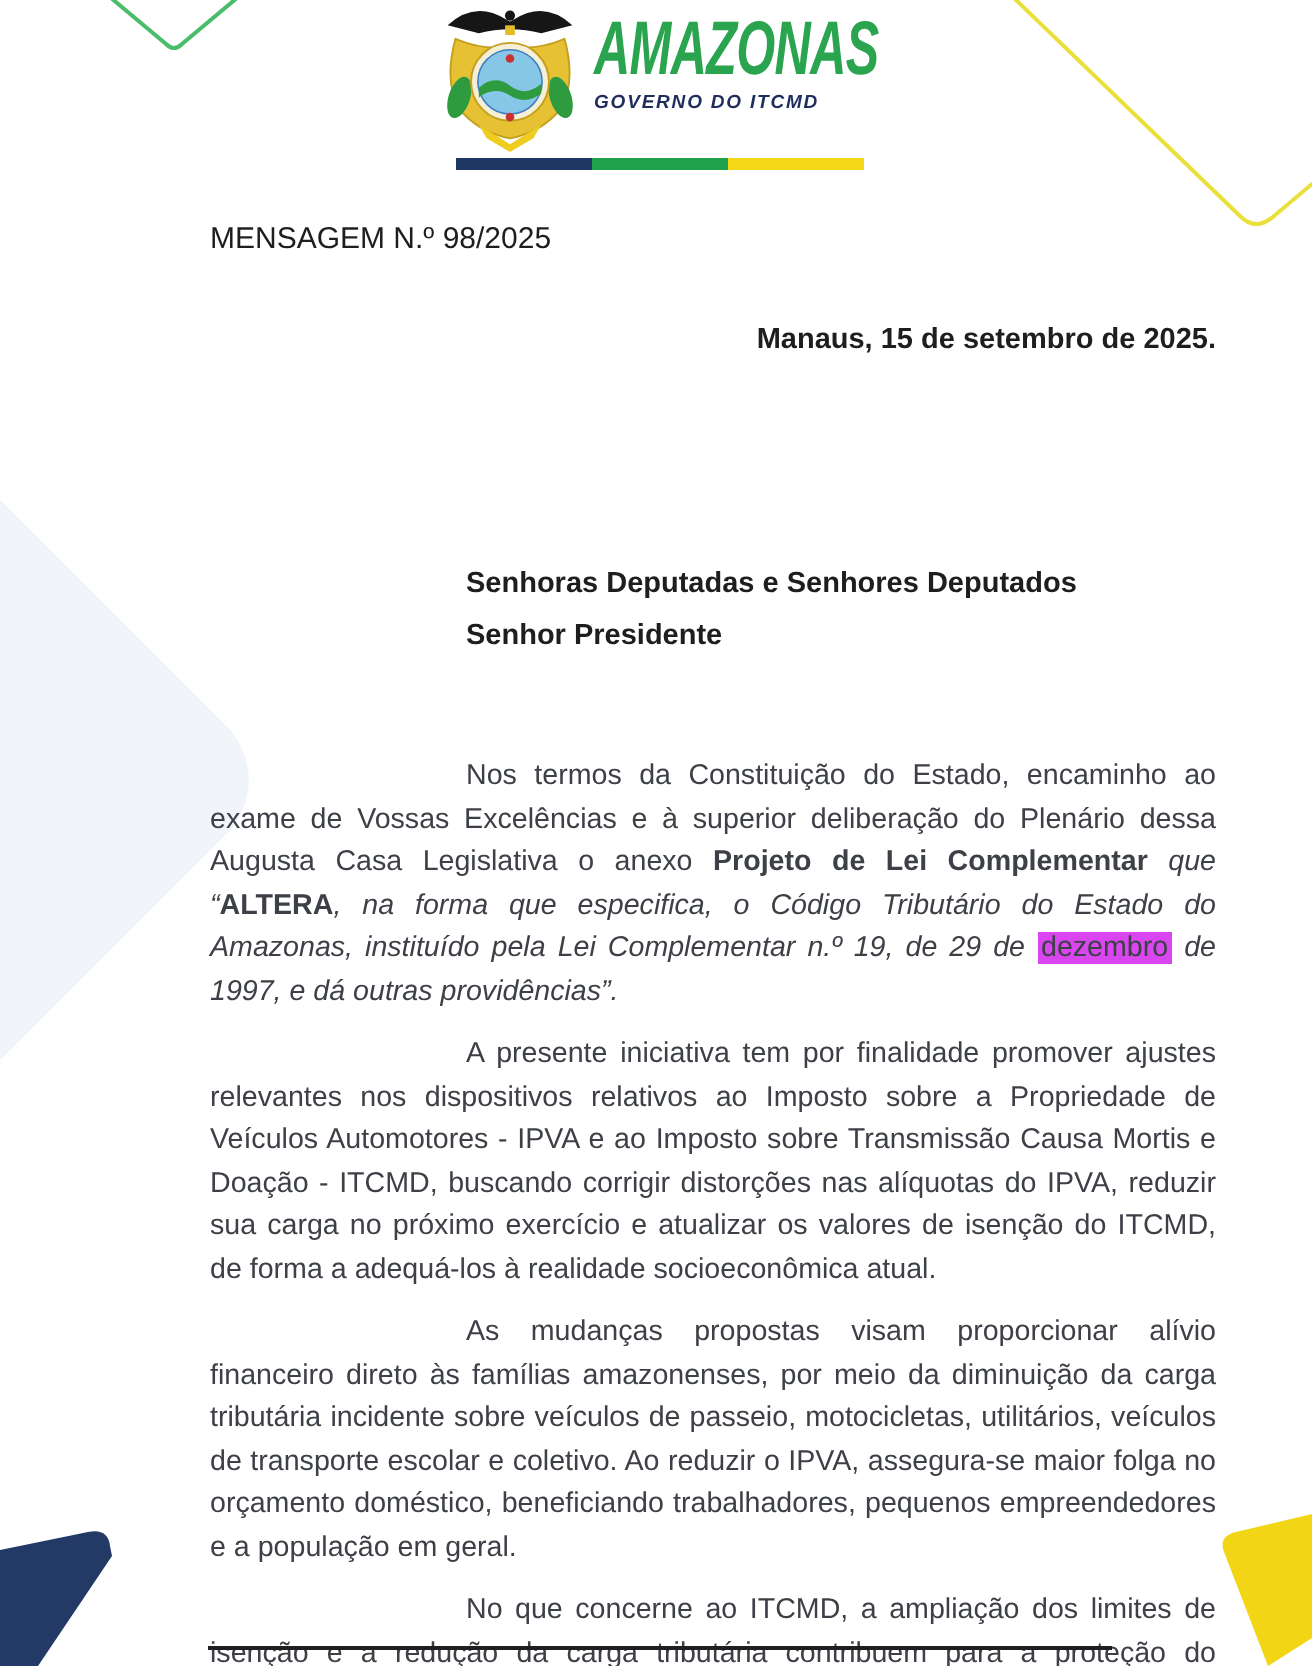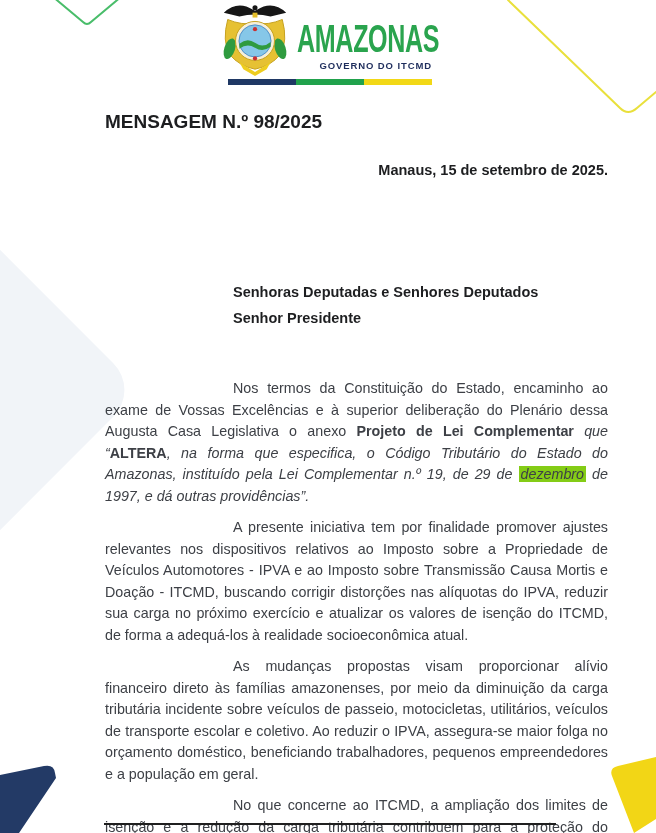--- a/index.html
+++ b/index.html
@@ -7,52 +7,52 @@
     position:relative;
     width:656px;height:833px;
     background:#ffffff;
     overflow:hidden;
     font-family:"Liberation Sans", sans-serif;
     margin:0 auto;
   }
   .deco{position:absolute;pointer-events:none;}
   
   .crest{position:absolute;left:214px;top:0;width:82px;height:76px;}
-  .brand{position:absolute;left:297px;top:20px;width:135px;text-align:right;}
+  .brand{position:absolute;left:297px;top:6px;width:135px;text-align:left;font-style:italic;}
   .brand-name{
     display:inline-block;
     font-weight:bold;font-size:38px;line-height:38px;
     letter-spacing:-0.5px;
     transform:scaleX(0.66);transform-origin:left center;
     white-space:nowrap;
   }
   .brand-sub{
     margin-top:2px;
     font-weight:bold;font-size:9.5px;letter-spacing:0.9px;
     white-space:nowrap;
   }
   .tricolor{position:absolute;left:228px;top:79px;width:204px;height:6px;display:flex;}
   .tricolor div{flex:1;}
   
-  .doc-ref{position:absolute;left:105px;top:111px;font-size:19px;font-weight:bold;color:#1d1e20;}
+  .doc-ref{position:absolute;left:105px;top:111px;font-size:15px;font-weight:normal;color:#1d1e20;}
   .dateline{position:absolute;right:48px;top:162px;font-size:14.5px;font-weight:bold;color:#1d1e20;}
   .salutation{position:absolute;left:233px;top:280px;font-size:14.5px;font-weight:bold;color:#1d1e20;line-height:25.5px;}
   .body-text{
     position:absolute;left:105px;top:378px;width:503px;
     font-size:14.3px;line-height:21.5px;color:#3d4046;
   }
   .body-text p{
     margin:0 0 10px 0;
     text-align:justify;
     text-indent:128px;
   }
   .seg-b{font-weight:bold;}
   .seg-i{font-style:italic;}
   .seg-bi{font-weight:bold;}
-  .seg-hl{font-style:italic;background:#84cc16;padding:0 2px;}
+  .seg-hl{background:#d946ef;padding:0 2px;}
   .footer-rule{position:absolute;left:104px;top:823px;width:452px;border-top:2px solid #1f1f1f;}
 </style>
 </head>
 <body>
 
 <div class="page">
 
   <svg class="deco" style="left:32px;top:-9px;" width="100" height="45" viewBox="0 0 100 45">
     <path d="M14,0 L51,31 Q55,35 59,31 L96,0" fill="none" stroke-width="2" stroke-linecap="round" stroke="#49bd6a"></path>
   </svg>

